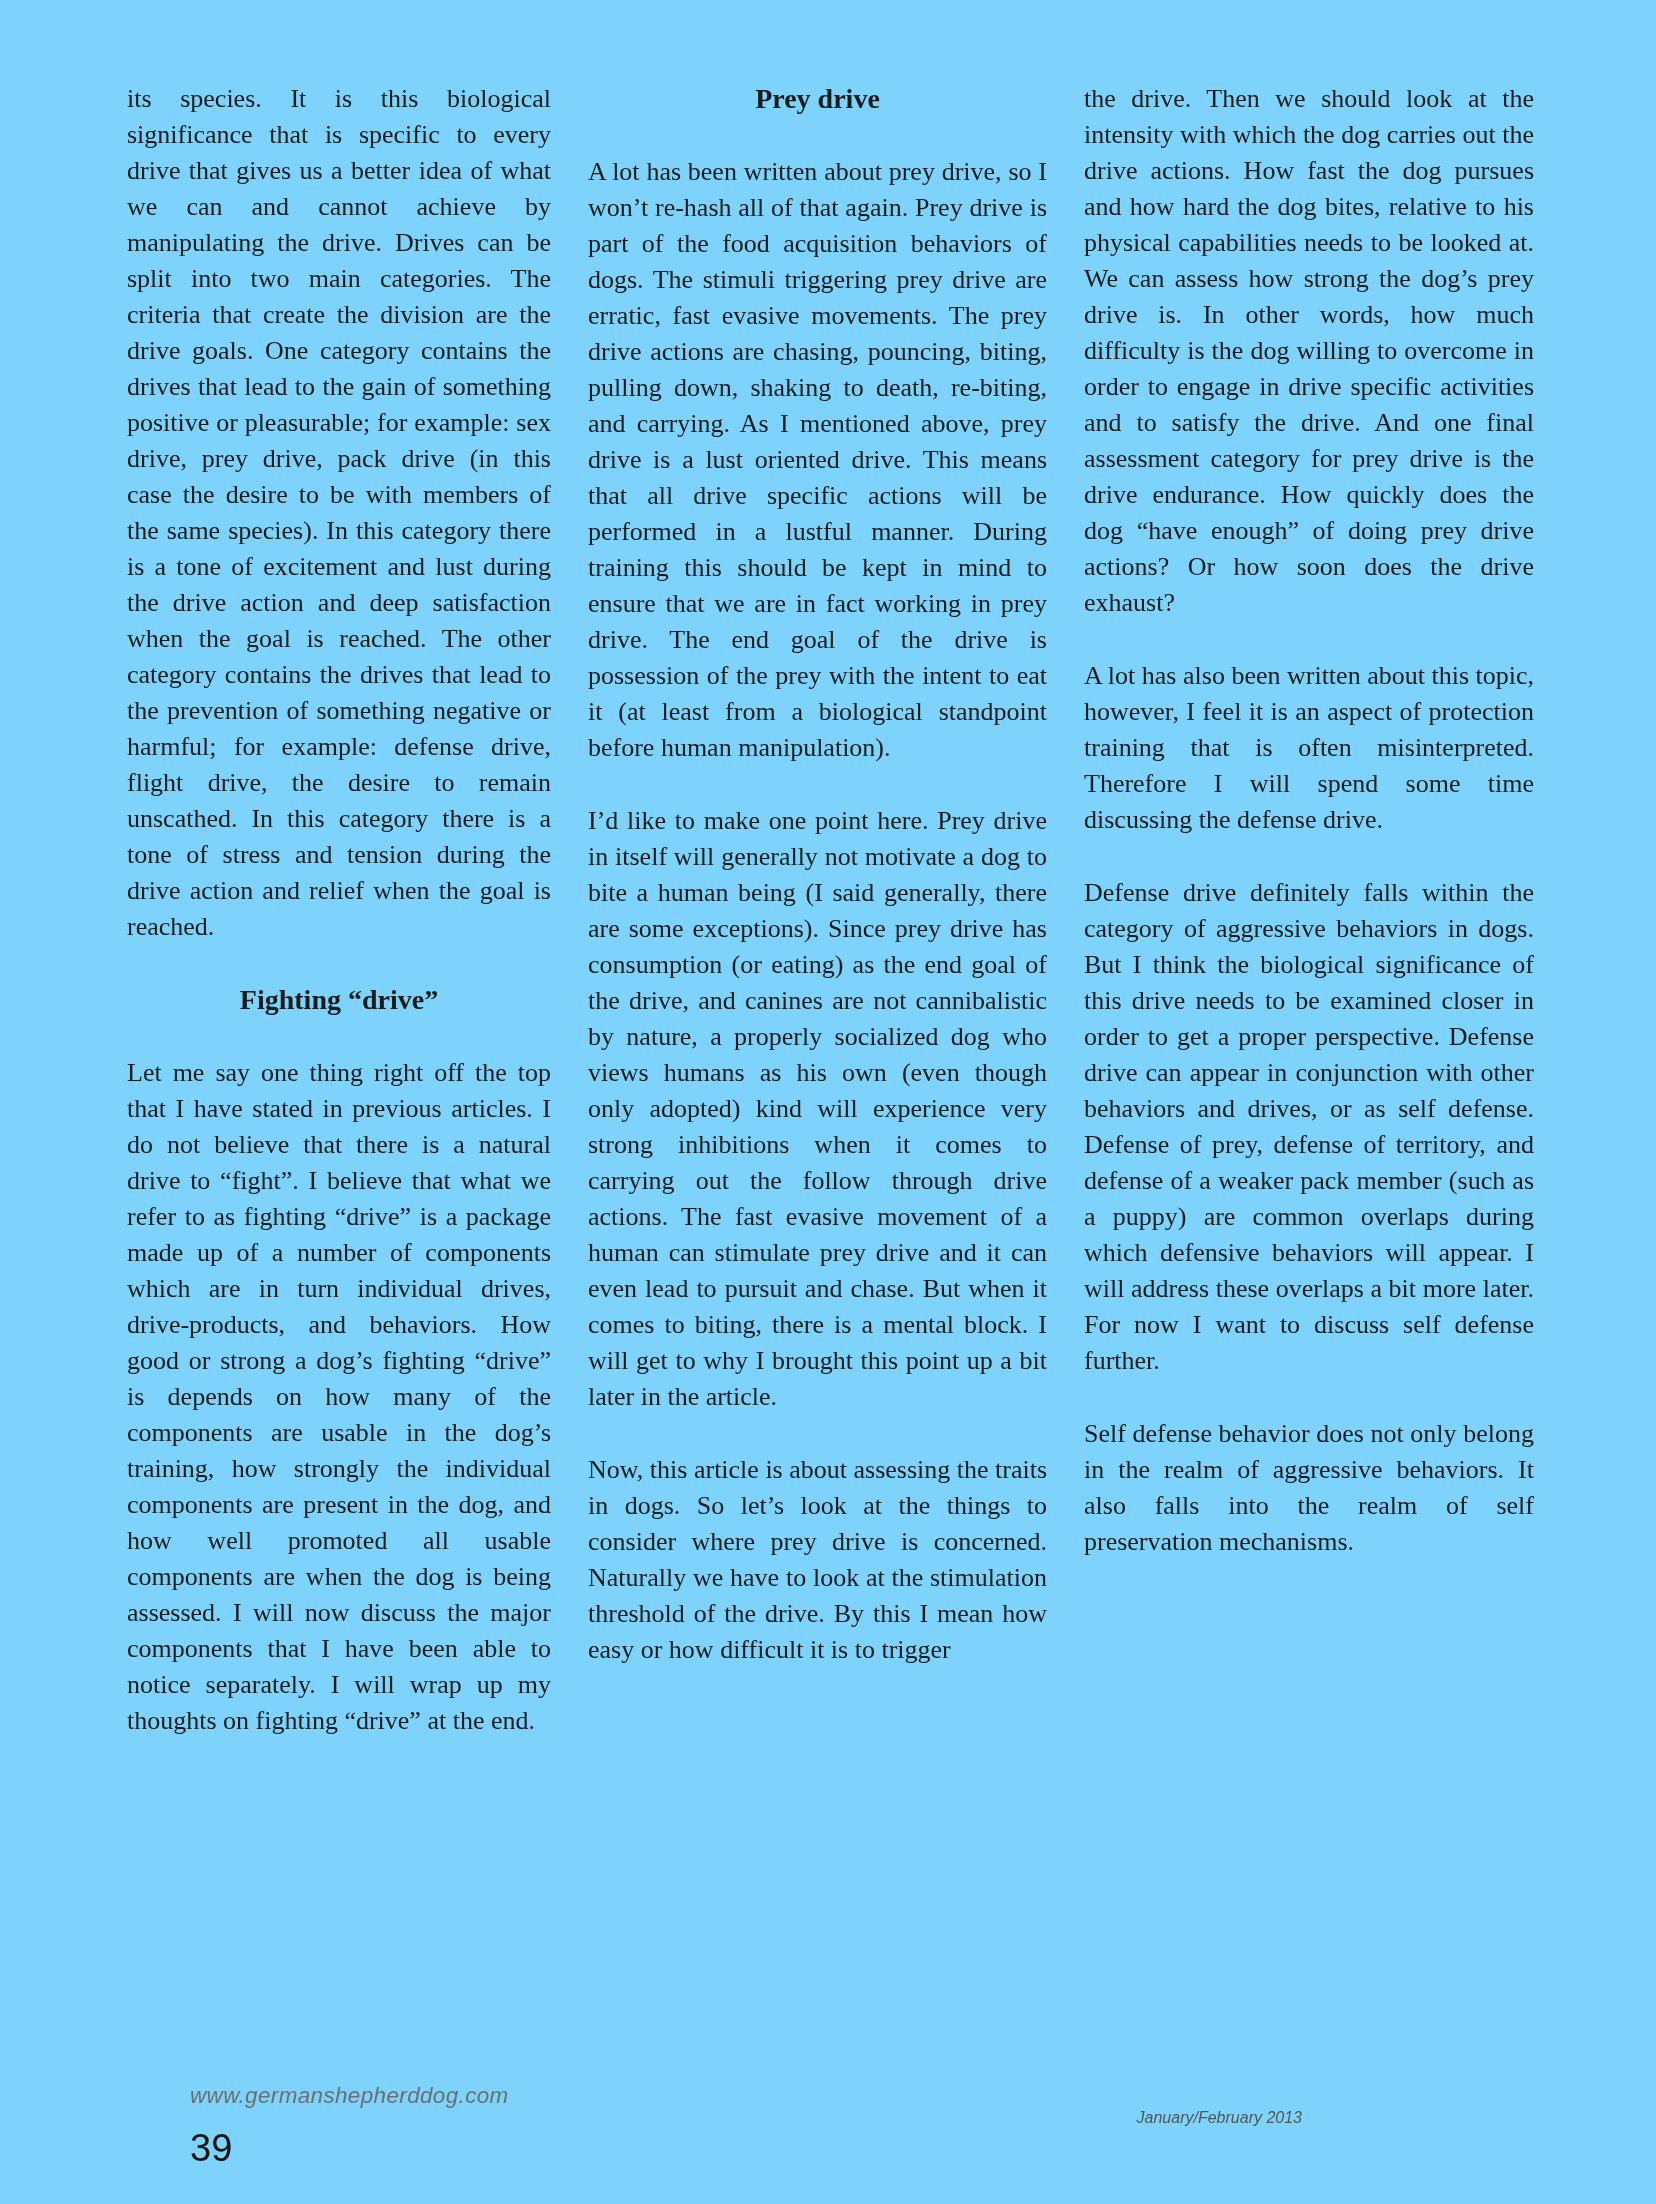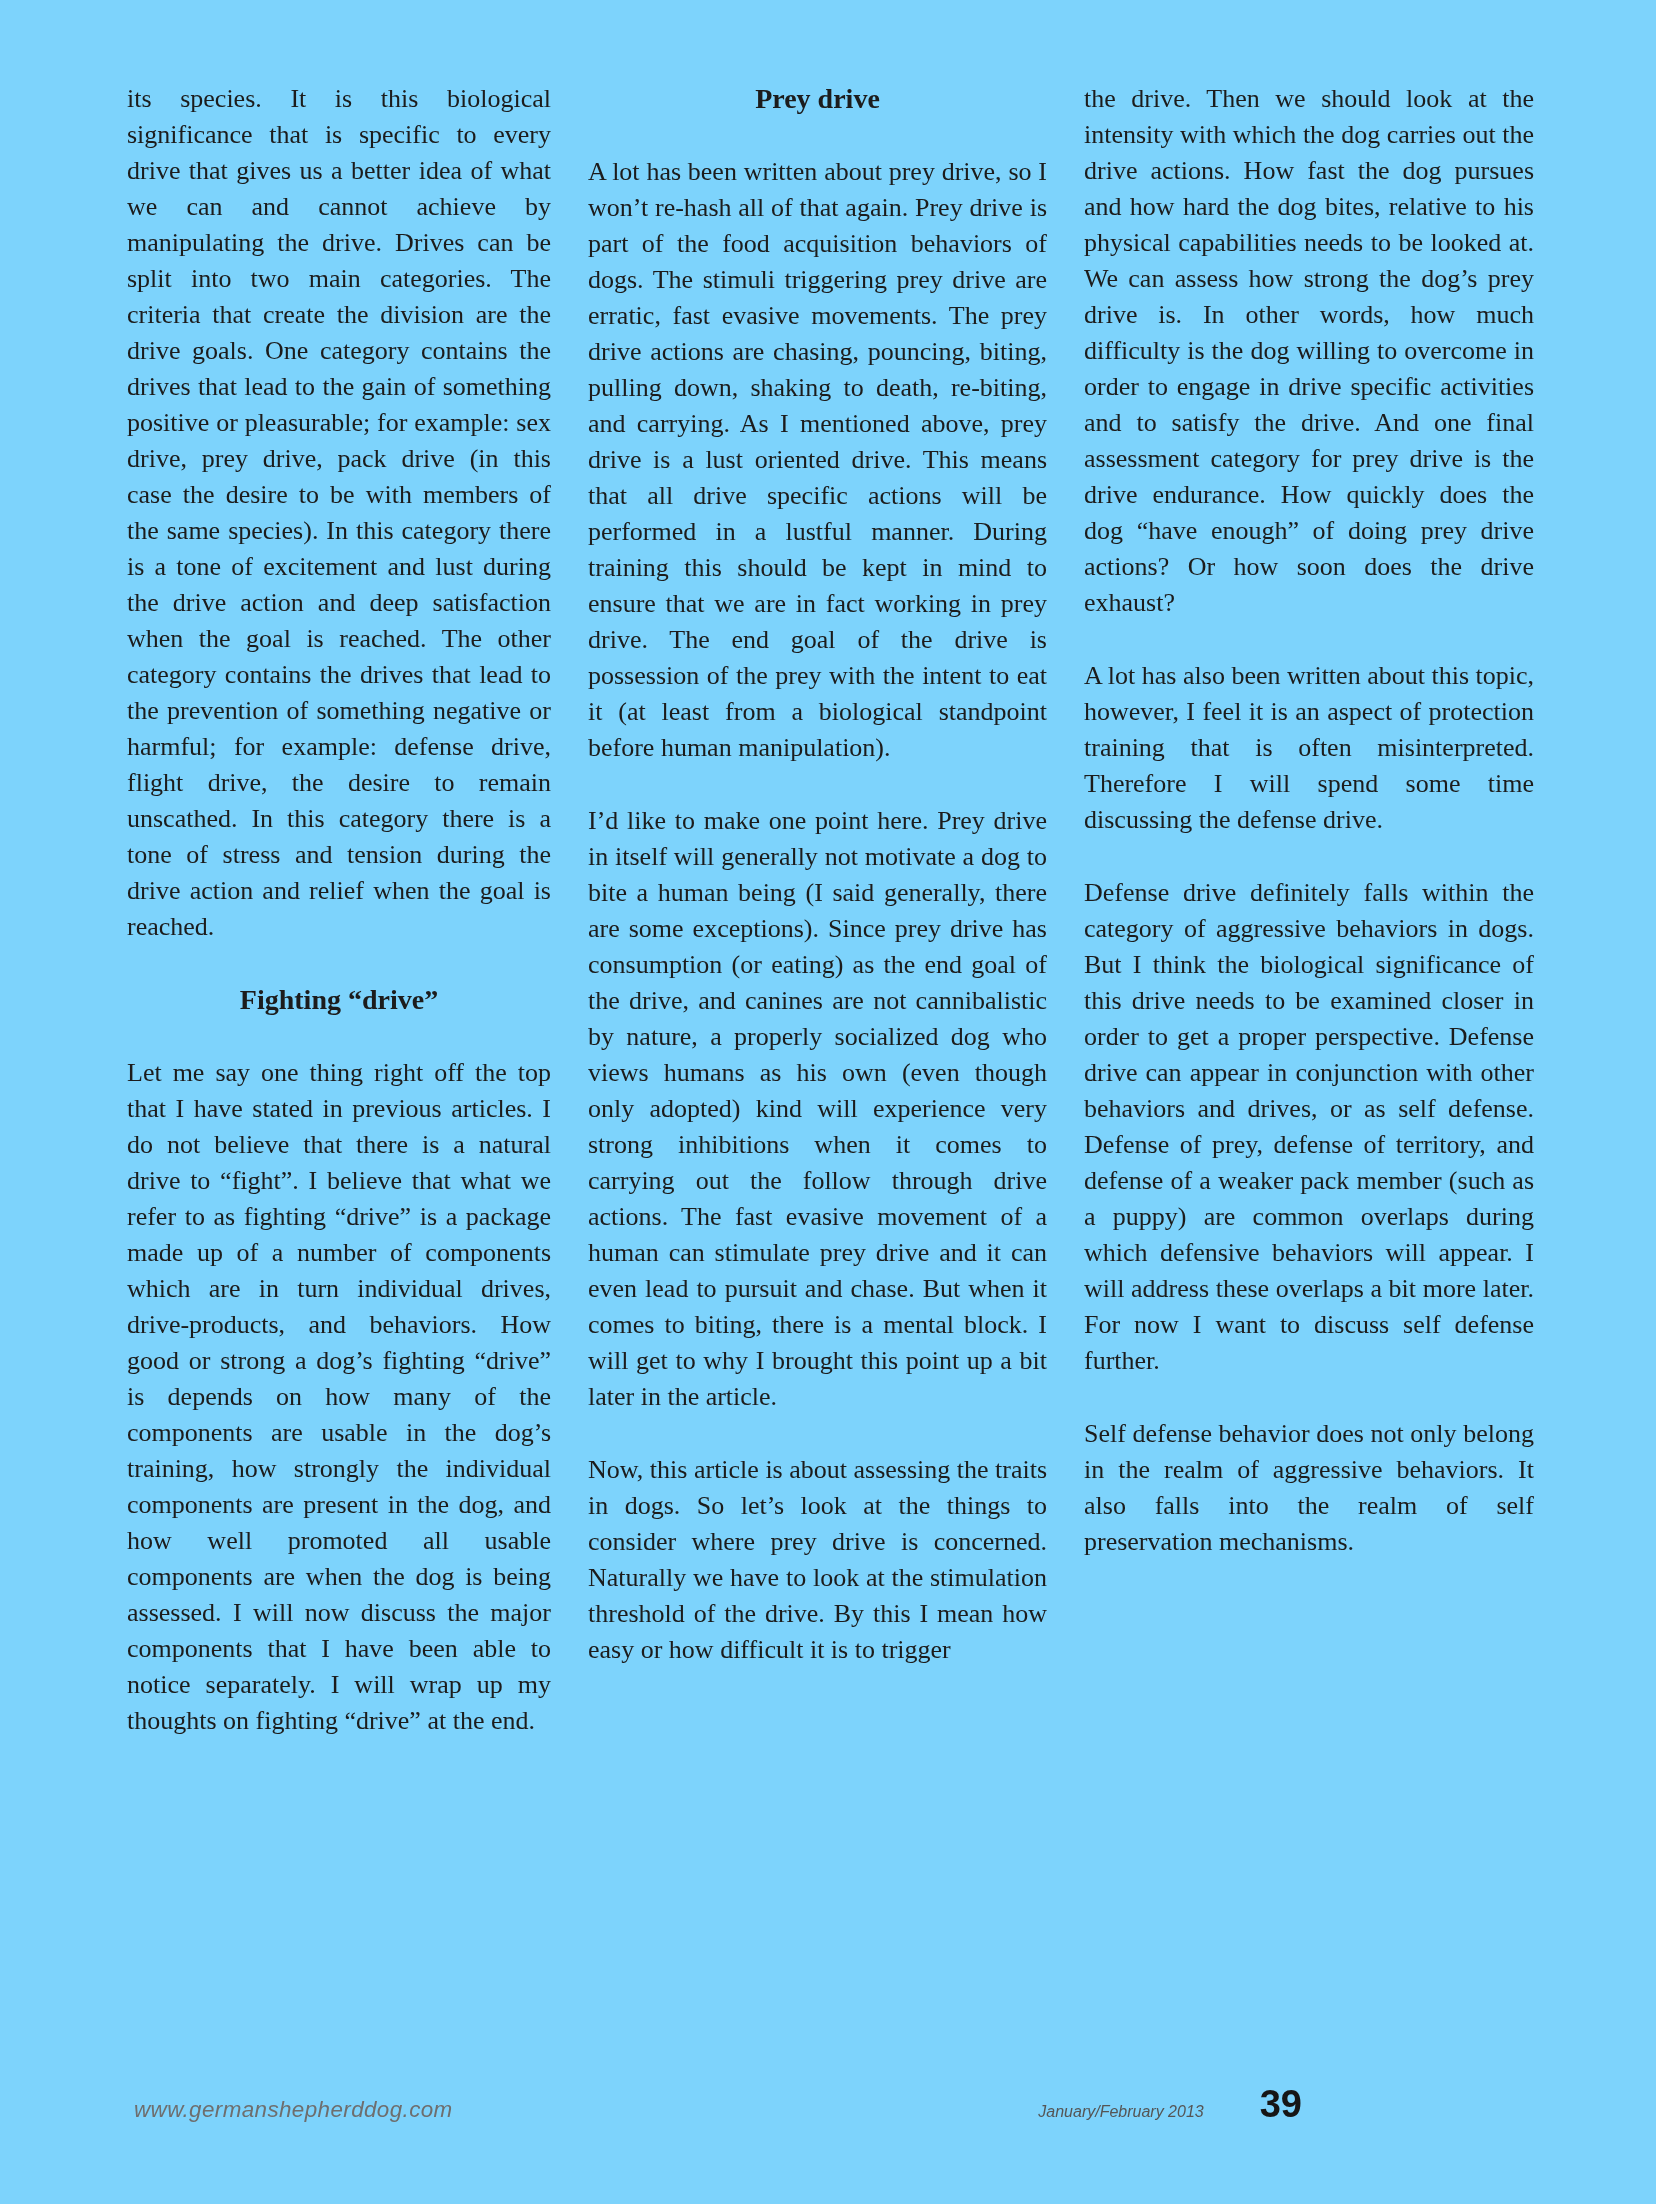--- a/index.html
+++ b/index.html
@@ -47,38 +47,39 @@
   .footer {
     position: absolute;
     left: 0;
     top: 2083px;
     width: 1483px;
     display: flex;
     align-items: baseline;
     box-sizing: border-box;
     padding: 0 181px 0 134px;
     font-family: "Liberation Sans", "DejaVu Sans", sans-serif;
+    flex-direction: column;
   }
   .footer .site {
     font-style: italic;
     font-size: 22.4px;
     color: #6e6e6e;
     font-weight: 300;
     letter-spacing: 0.4px;
   }
   .footer .issue {
     margin-left: auto;
     font-style: italic;
     font-size: 16px;
     color: #555555;
   }
   .footer .pagenum {
     margin-left: 56px;
     font-size: 38px;
-    font-weight: 700;
+    font-weight: 400;
     color: #161616;
     font-style: normal;
   }
 </style>
 </head>
 <body>
 
 <div class="page">
 
   <main class="columns">

